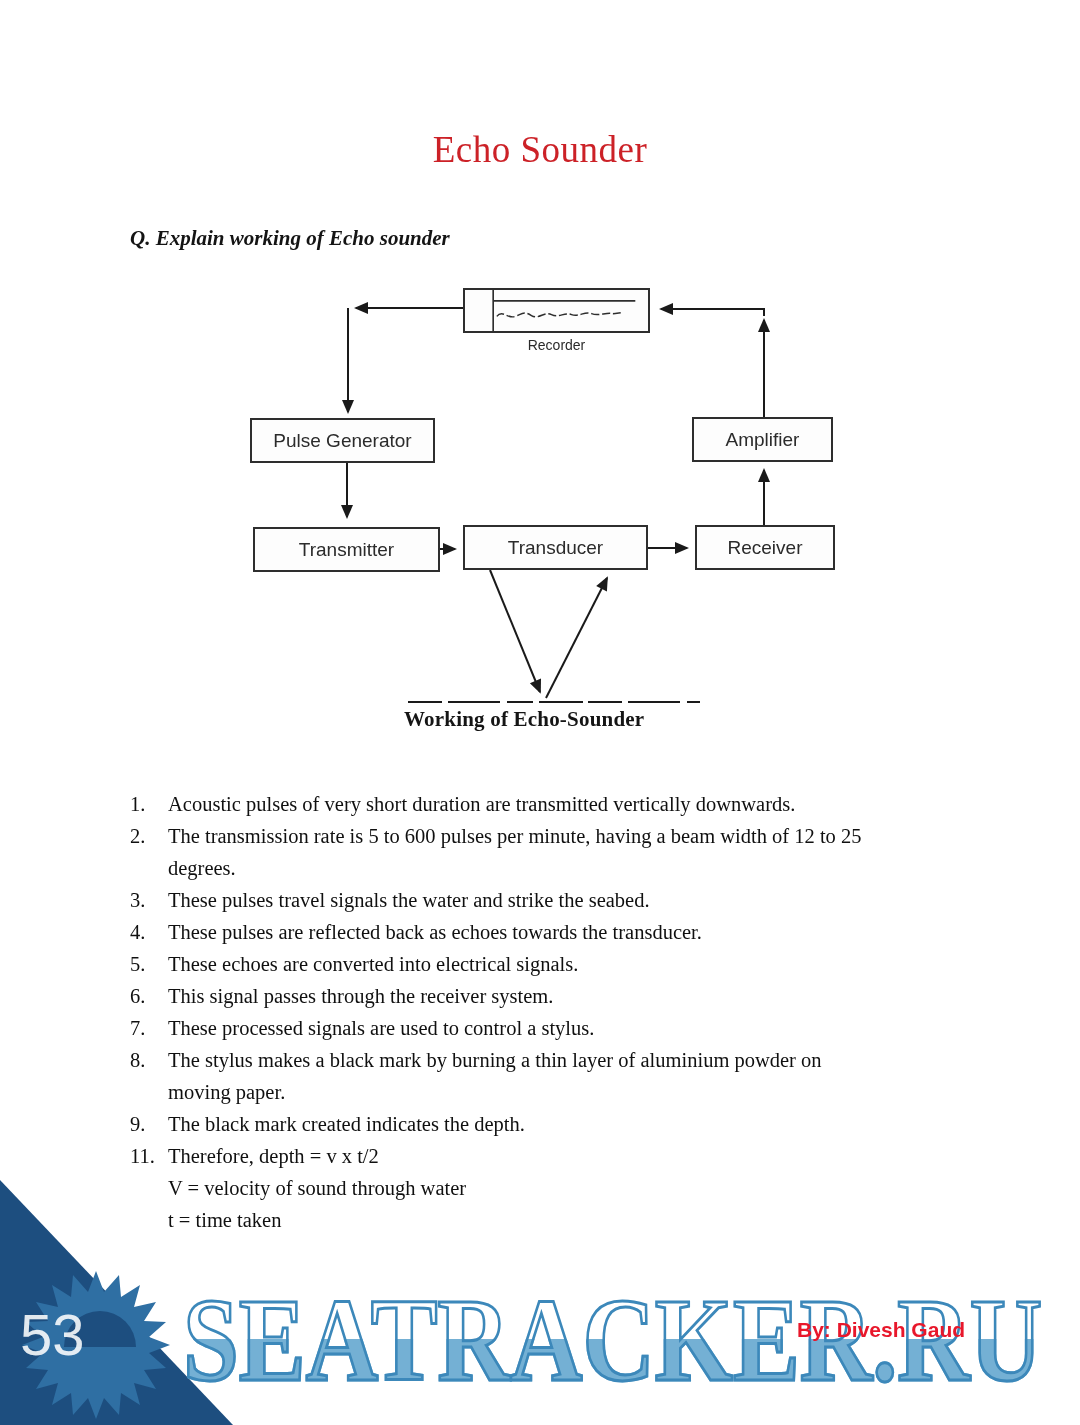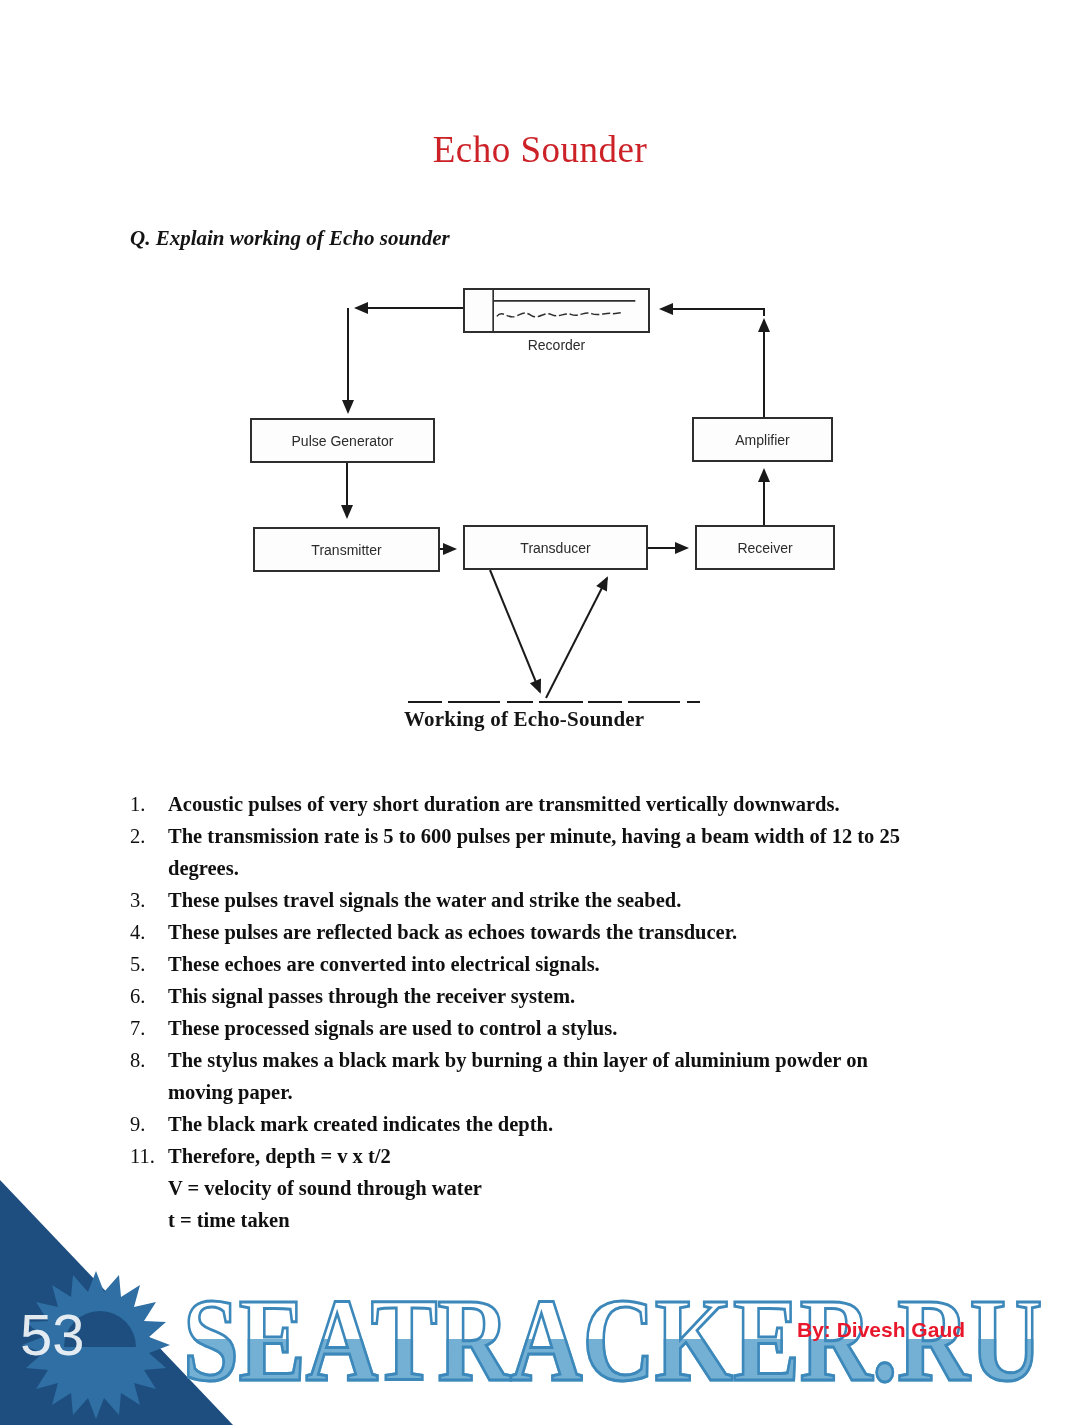--- a/index.html
+++ b/index.html
@@ -7,31 +7,31 @@
        font-family:"Liberation Serif",serif;color:#111;}
   .abs{position:absolute;}
 
   .title{left:0;right:0;top:128px;text-align:center;font-size:37px;color:#cc2127;
          letter-spacing:.5px;font-weight:400;}
   .question{left:130px;top:226px;font-size:21px;font-weight:700;font-style:italic;color:#141414;}
 
   
   .lines{left:0;top:0;width:1080px;height:1425px;pointer-events:none;}
   .dbox{border:2px solid #2e2e2e;background:#fdfdfd;display:flex;align-items:center;
-        justify-content:center;font-family:"Liberation Sans",sans-serif;font-size:14px;
+        justify-content:center;font-family:"Liberation Sans",sans-serif;font-size:19px;
         color:#2b2b2b;box-sizing:border-box;}
   .recorder-label{left:463px;top:337px;width:187px;text-align:center;
         font-family:"Liberation Sans",sans-serif;font-size:14px;color:#2b2b2b;}
   .caption{left:404px;top:707px;font-size:21px;font-weight:700;color:#151515;letter-spacing:.2px;}
 
   
   .list{left:130px;top:788px;width:858px;}
   .row{display:flex;line-height:32px;font-size:20.5px;color:#101010;}
   .num{flex:0 0 38px;}
-  .txt{flex:1;font-weight:bold;}
+  .txt{flex:1;}
 
   
   .footer-svg{left:0;top:0;width:1080px;height:1425px;pointer-events:none;}
   .page-number{left:20px;top:1301px;font-family:"Liberation Sans",sans-serif;font-size:58px;
         color:rgba(255,255,255,.87);z-index:4;}
   .watermark{left:183px;top:1291px;height:100px;line-height:100px;white-space:nowrap;
         font-family:"Liberation Serif",serif;font-weight:700;font-size:118px;
         transform:scaleX(.85);transform-origin:left center;
         background:linear-gradient(to bottom,#ffffff 0 48%,#74b0d4 48% 100%);
         -webkit-background-clip:text;background-clip:text;

